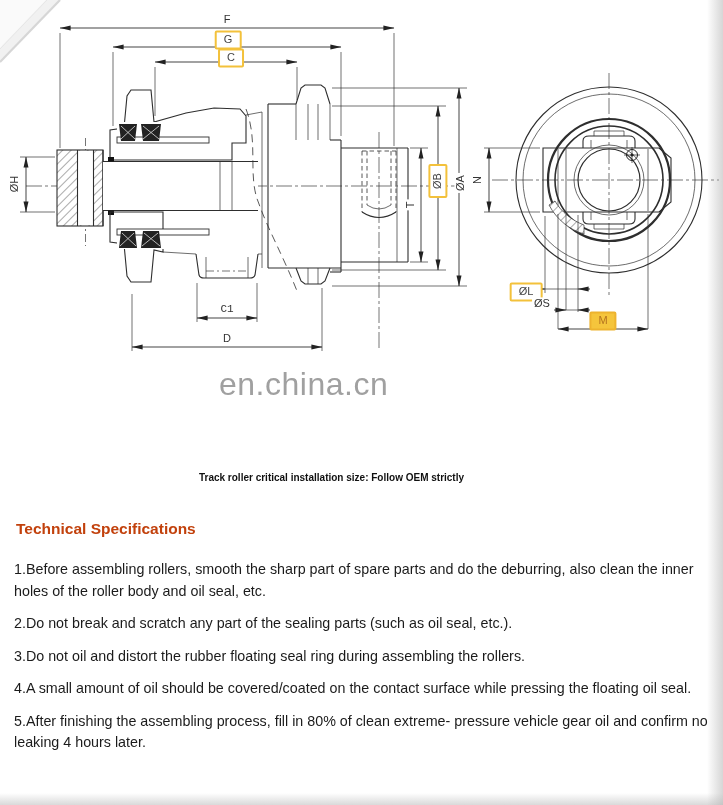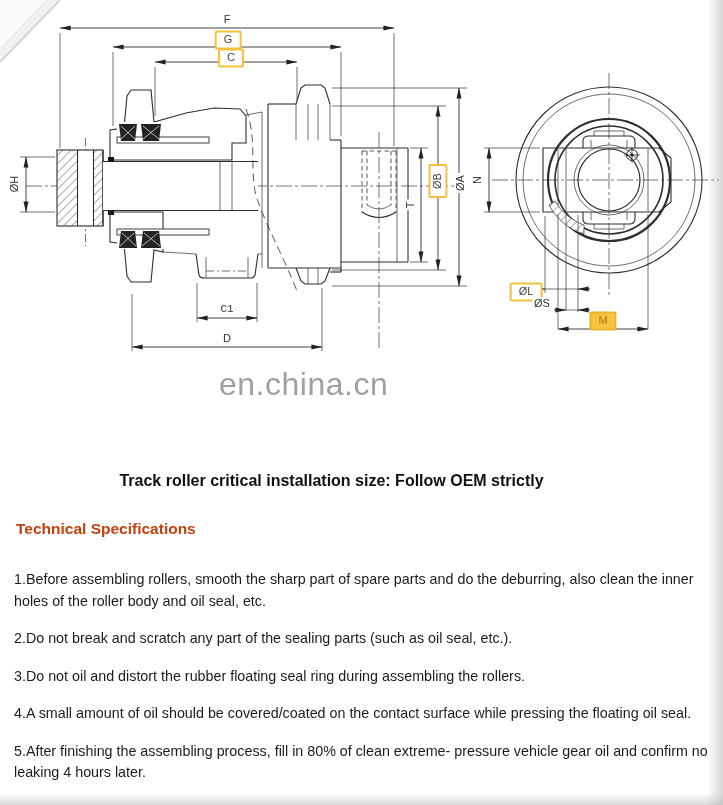--- a/index.html
+++ b/index.html
@@ -17,25 +17,25 @@
   .dlab{position:absolute;transform:translate(-50%,-50%);font-size:11px;color:#333;
         background:#fff;padding:0 2px;line-height:1.2;white-space:nowrap;}
   .dlab.rot{transform:translate(-50%,-50%) rotate(-90deg);}
   .goldbox{border:2.5px solid #F3C13B;border-radius:2px;padding:1px 7px;background:#fff;
            font-size:11px;color:#444;}
   .goldbox.rot{transform:translate(-50%,-50%) rotate(-90deg);}
   .mbox{background:#F5C53C;border:2px solid #EDB32F;color:#b4731f;}
   .watermark{position:absolute;left:219px;top:366px;font-size:32px;color:#9b9b9b;
              letter-spacing:0.5px;opacity:0.95;}
   .title{position:absolute;left:0;top:472px;width:663px;text-align:center;
-         font-weight:bold;font-size:16px;color:#101010;}
+         font-weight:bold;font-size:10px;color:#101010;}
   .spec-head{position:absolute;left:16px;top:520px;font-weight:bold;font-size:15.5px;color:#c2410c;}
   .notes{position:absolute;left:14px;top:553px;width:700px;font-size:14.3px;
          line-height:21.5px;color:#1b1b1b;}
-  .notes p{margin:16px 0 11px 0;}
+  .notes p{margin:6px 0 11px 0;}
   .edge-right{position:absolute;right:0;top:0;width:16px;height:805px;
      background:linear-gradient(to right, rgba(190,190,190,0), rgba(180,180,180,0.55));}
   .edge-bottom{position:absolute;left:0;bottom:0;width:723px;height:12px;
      background:linear-gradient(to bottom, rgba(190,190,190,0), rgba(180,180,180,0.5));}
 </style>
 </head>
 <body>
 
 <div class="page">
 

